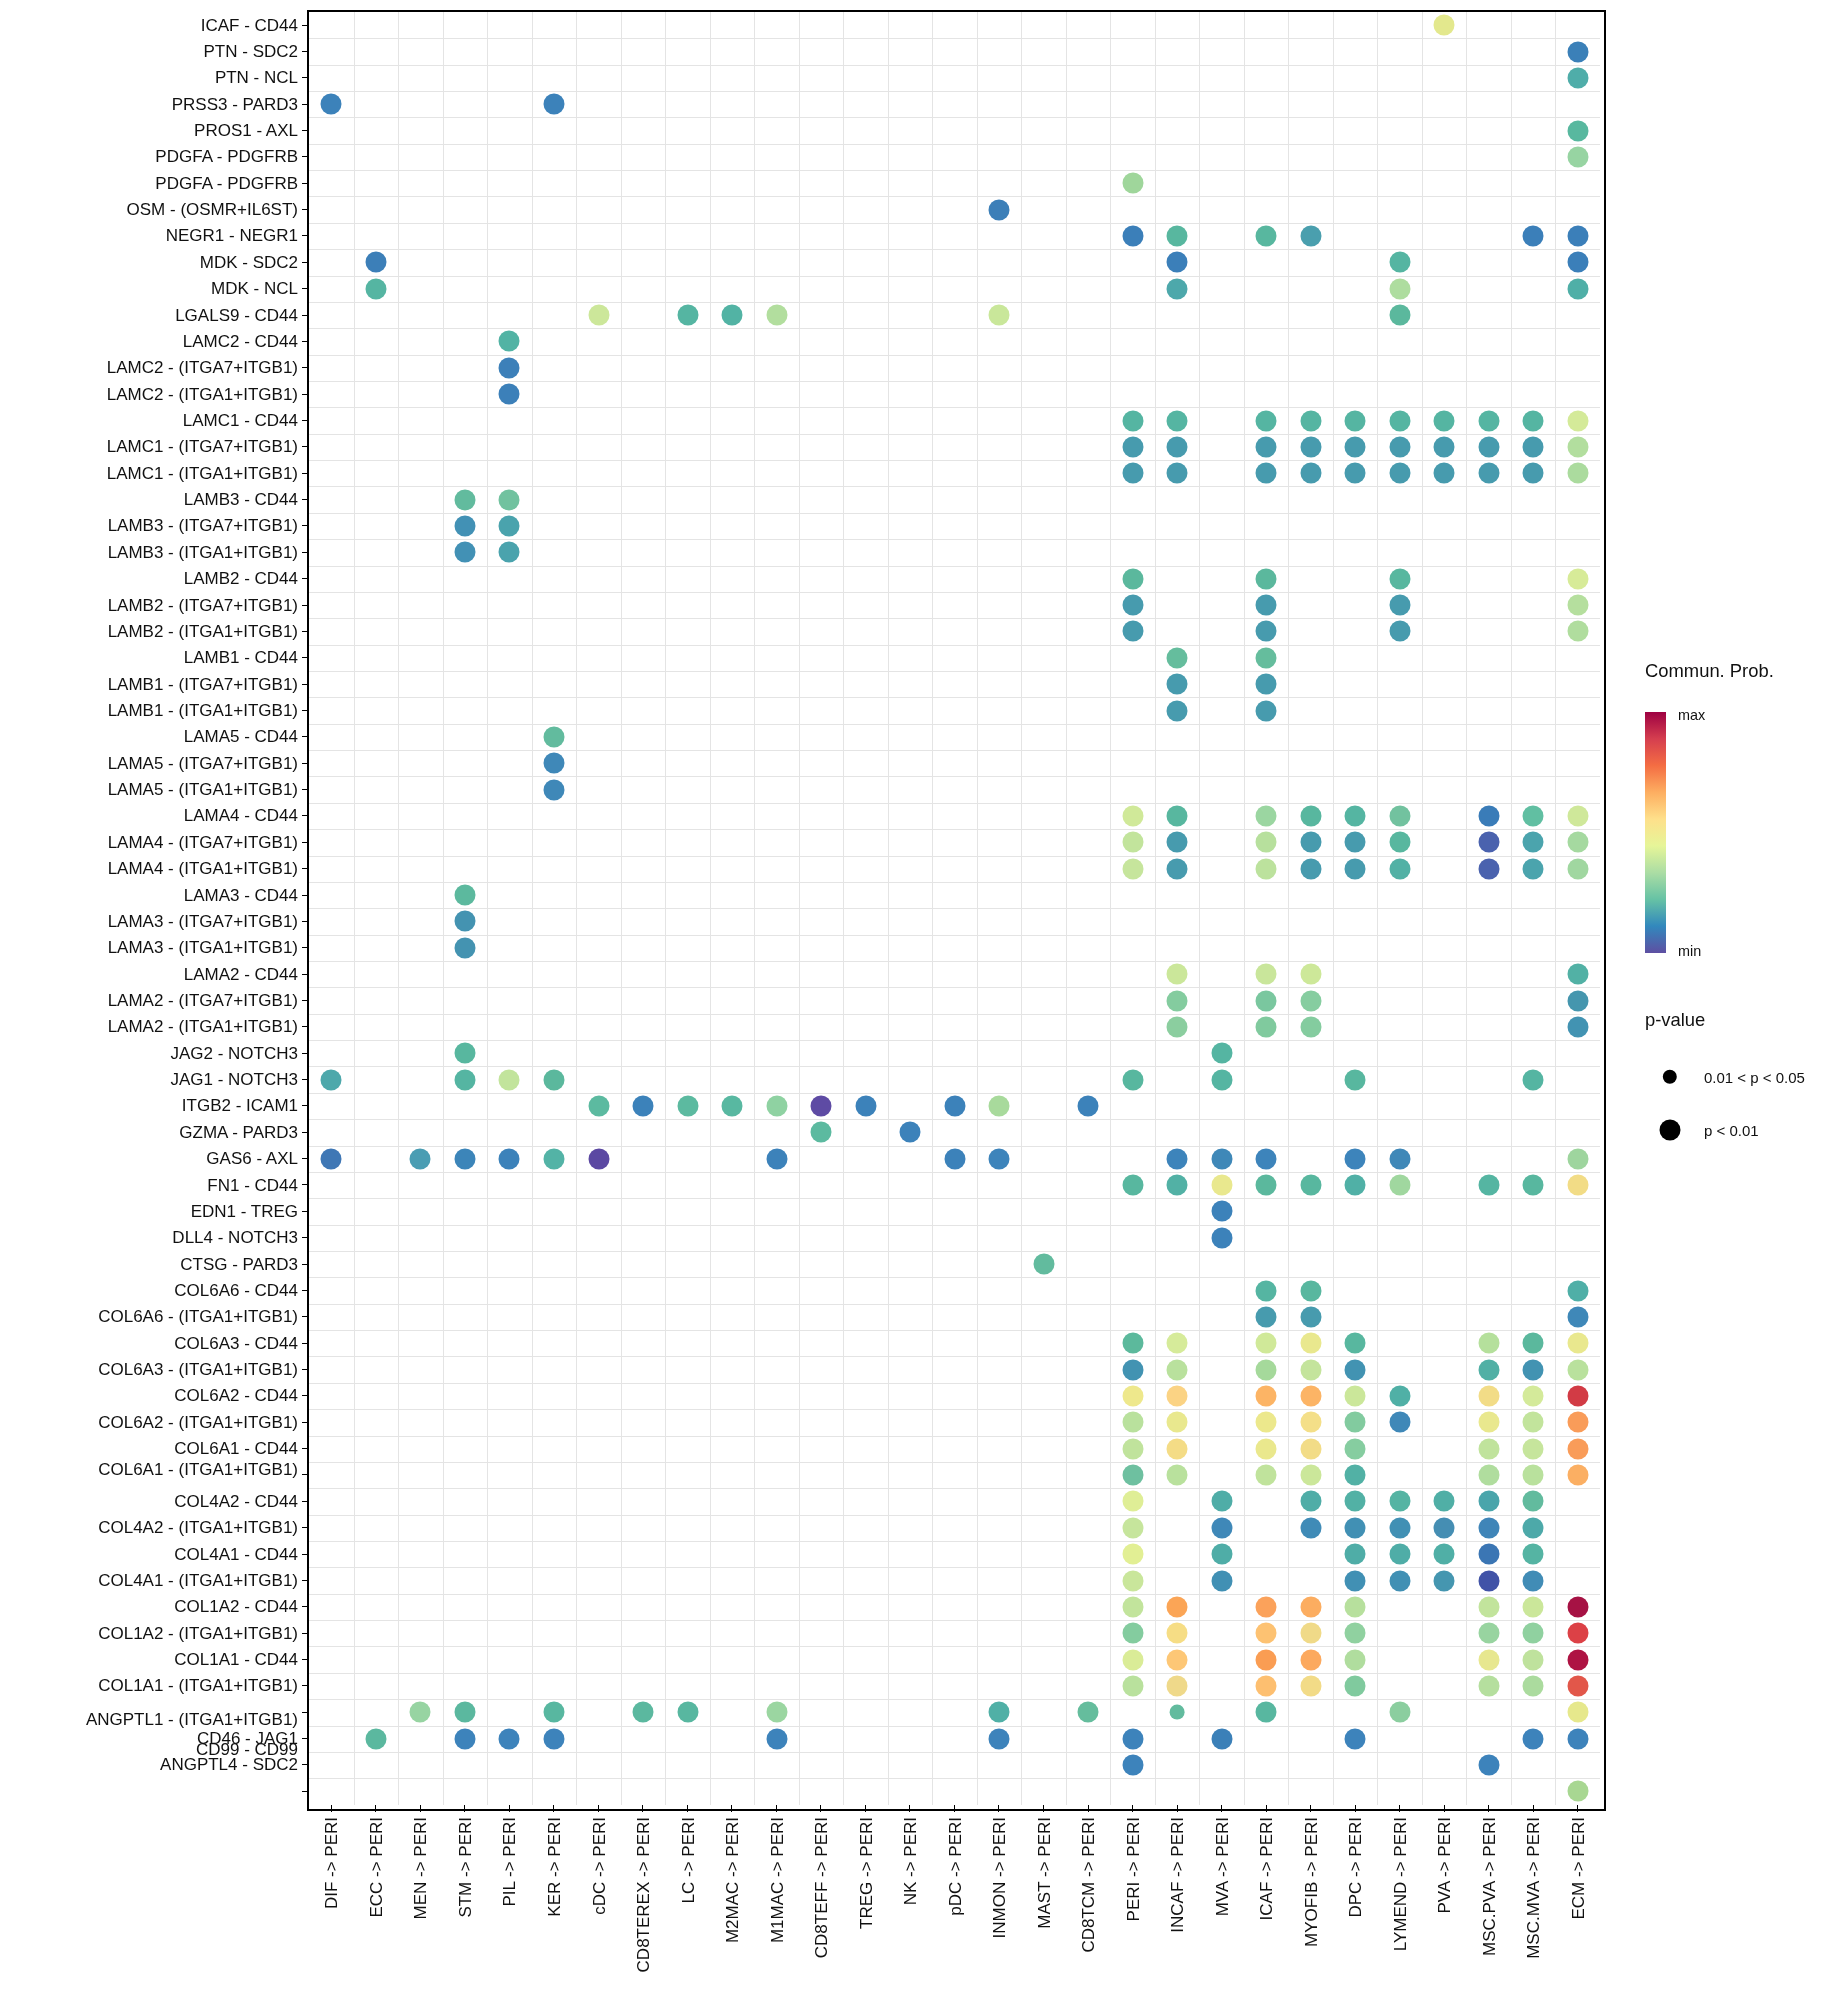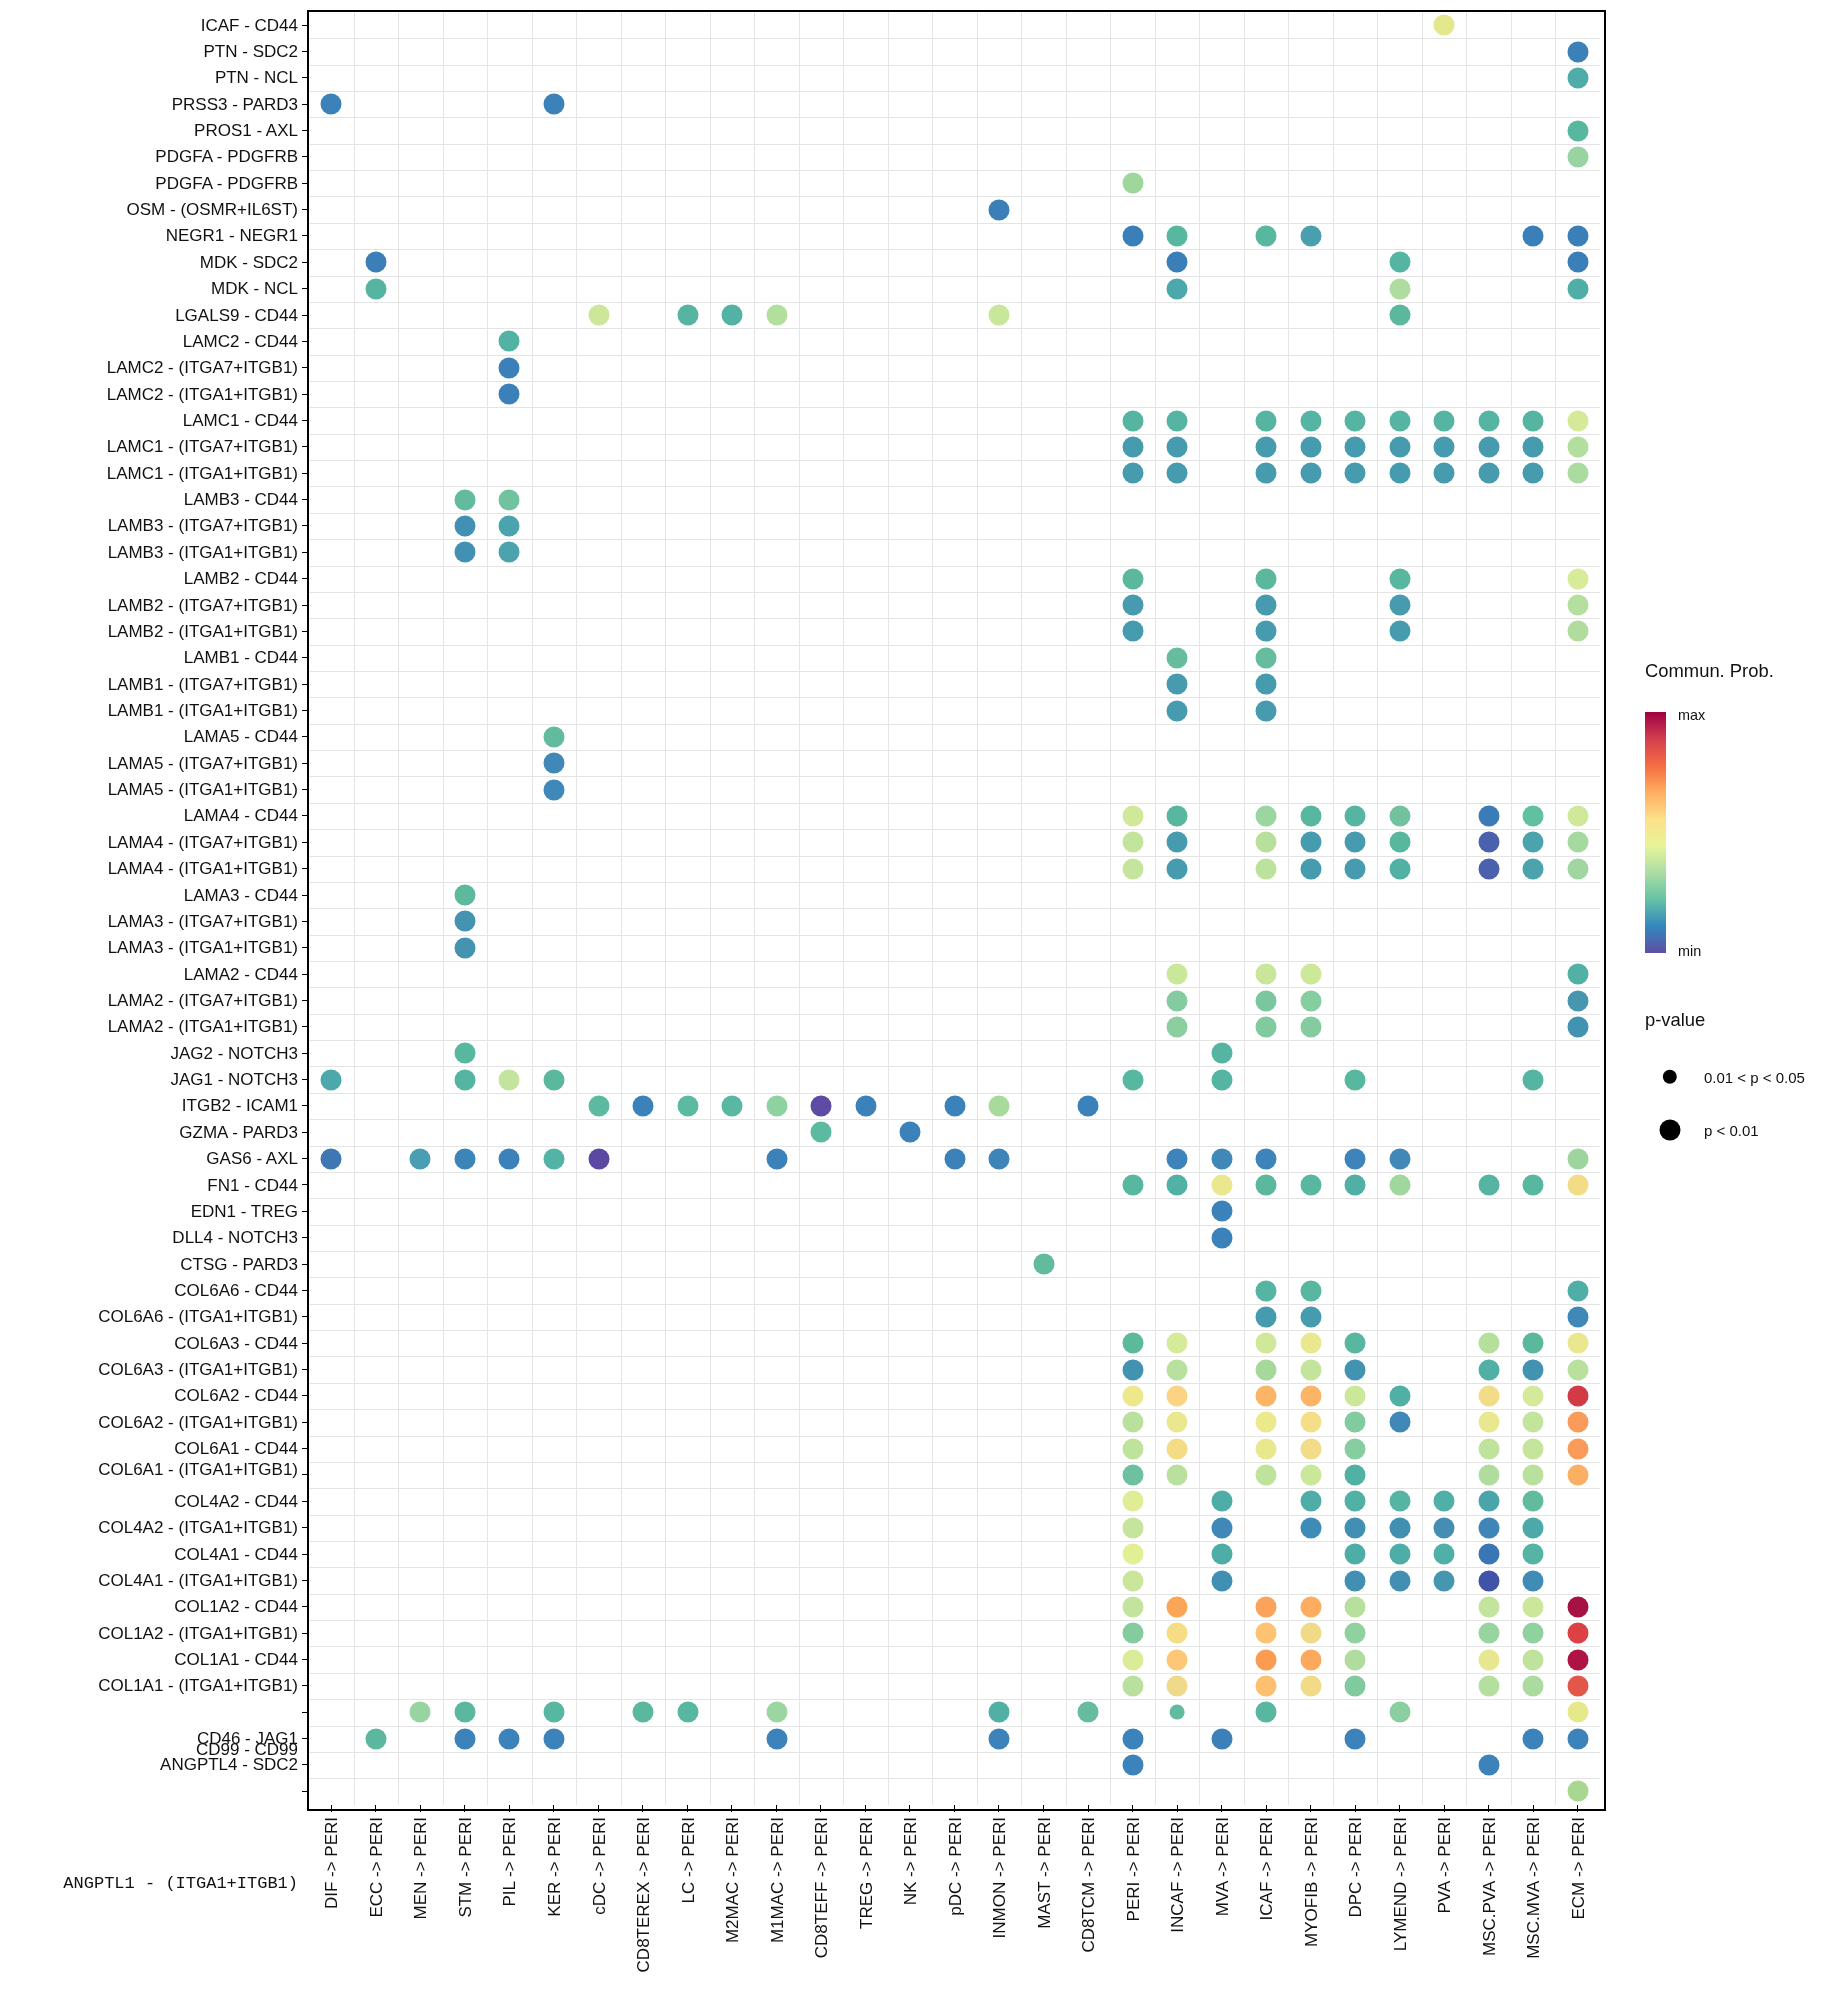--- a/index.html
+++ b/index.html
@@ -259,21 +259,21 @@
     <div class="row-label" style="top: 1650px;">COL1A1 - CD44</div>
     <div class="tick" style="left: 302px; top: 1685px; width: 7.2px; height: 1.2px;"></div>
     <div class="row-label" style="top: 1676px;">COL1A1 - (ITGA1+ITGB1)</div>
     <div class="tick" style="left: 302px; top: 1712px; width: 7.2px; height: 1.2px;"></div>
     <div class="row-label" style="top: 1740px;">CD99 - CD99</div>
     <div class="tick" style="left: 302px; top: 1738px; width: 7.2px; height: 1.2px;"></div>
     <div class="row-label" style="top: 1729px;">CD46 - JAG1</div>
     <div class="tick" style="left: 302px; top: 1764px; width: 7.2px; height: 1.2px;"></div>
     <div class="row-label" style="top: 1755px;">ANGPTL4 - SDC2</div>
     <div class="tick" style="left: 302px; top: 1791px; width: 7.2px; height: 1.2px;"></div>
-    <div class="row-label" style="top: 1874px; font-family: Liberation Mono, monospace;">ANGPTL1 - (ITGA1+ITGB1)</div>
+    <div class="row-label" style="top: 1710px;">ANGPTL1 - (ITGA1+ITGB1)</div>
     <div class="tick" style="left: 331px; top: 1805px; width: 1.2px; height: 7.2px;"></div>
     <div class="col-label" style="left: 331px; top: 1817px;">DIF -&gt; PERI</div>
     <div class="tick" style="left: 375px; top: 1805px; width: 1.2px; height: 7.2px;"></div>
     <div class="col-label" style="left: 376px; top: 1817px;">ECC -&gt; PERI</div>
     <div class="tick" style="left: 420px; top: 1805px; width: 1.2px; height: 7.2px;"></div>
     <div class="col-label" style="left: 420px; top: 1817px;">MEN -&gt; PERI</div>
     <div class="tick" style="left: 464px; top: 1805px; width: 1.2px; height: 7.2px;"></div>
     <div class="col-label" style="left: 465px; top: 1817px;">STM -&gt; PERI</div>
     <div class="tick" style="left: 509px; top: 1805px; width: 1.2px; height: 7.2px;"></div>
     <div class="col-label" style="left: 509px; top: 1817px;">PIL -&gt; PERI</div>

